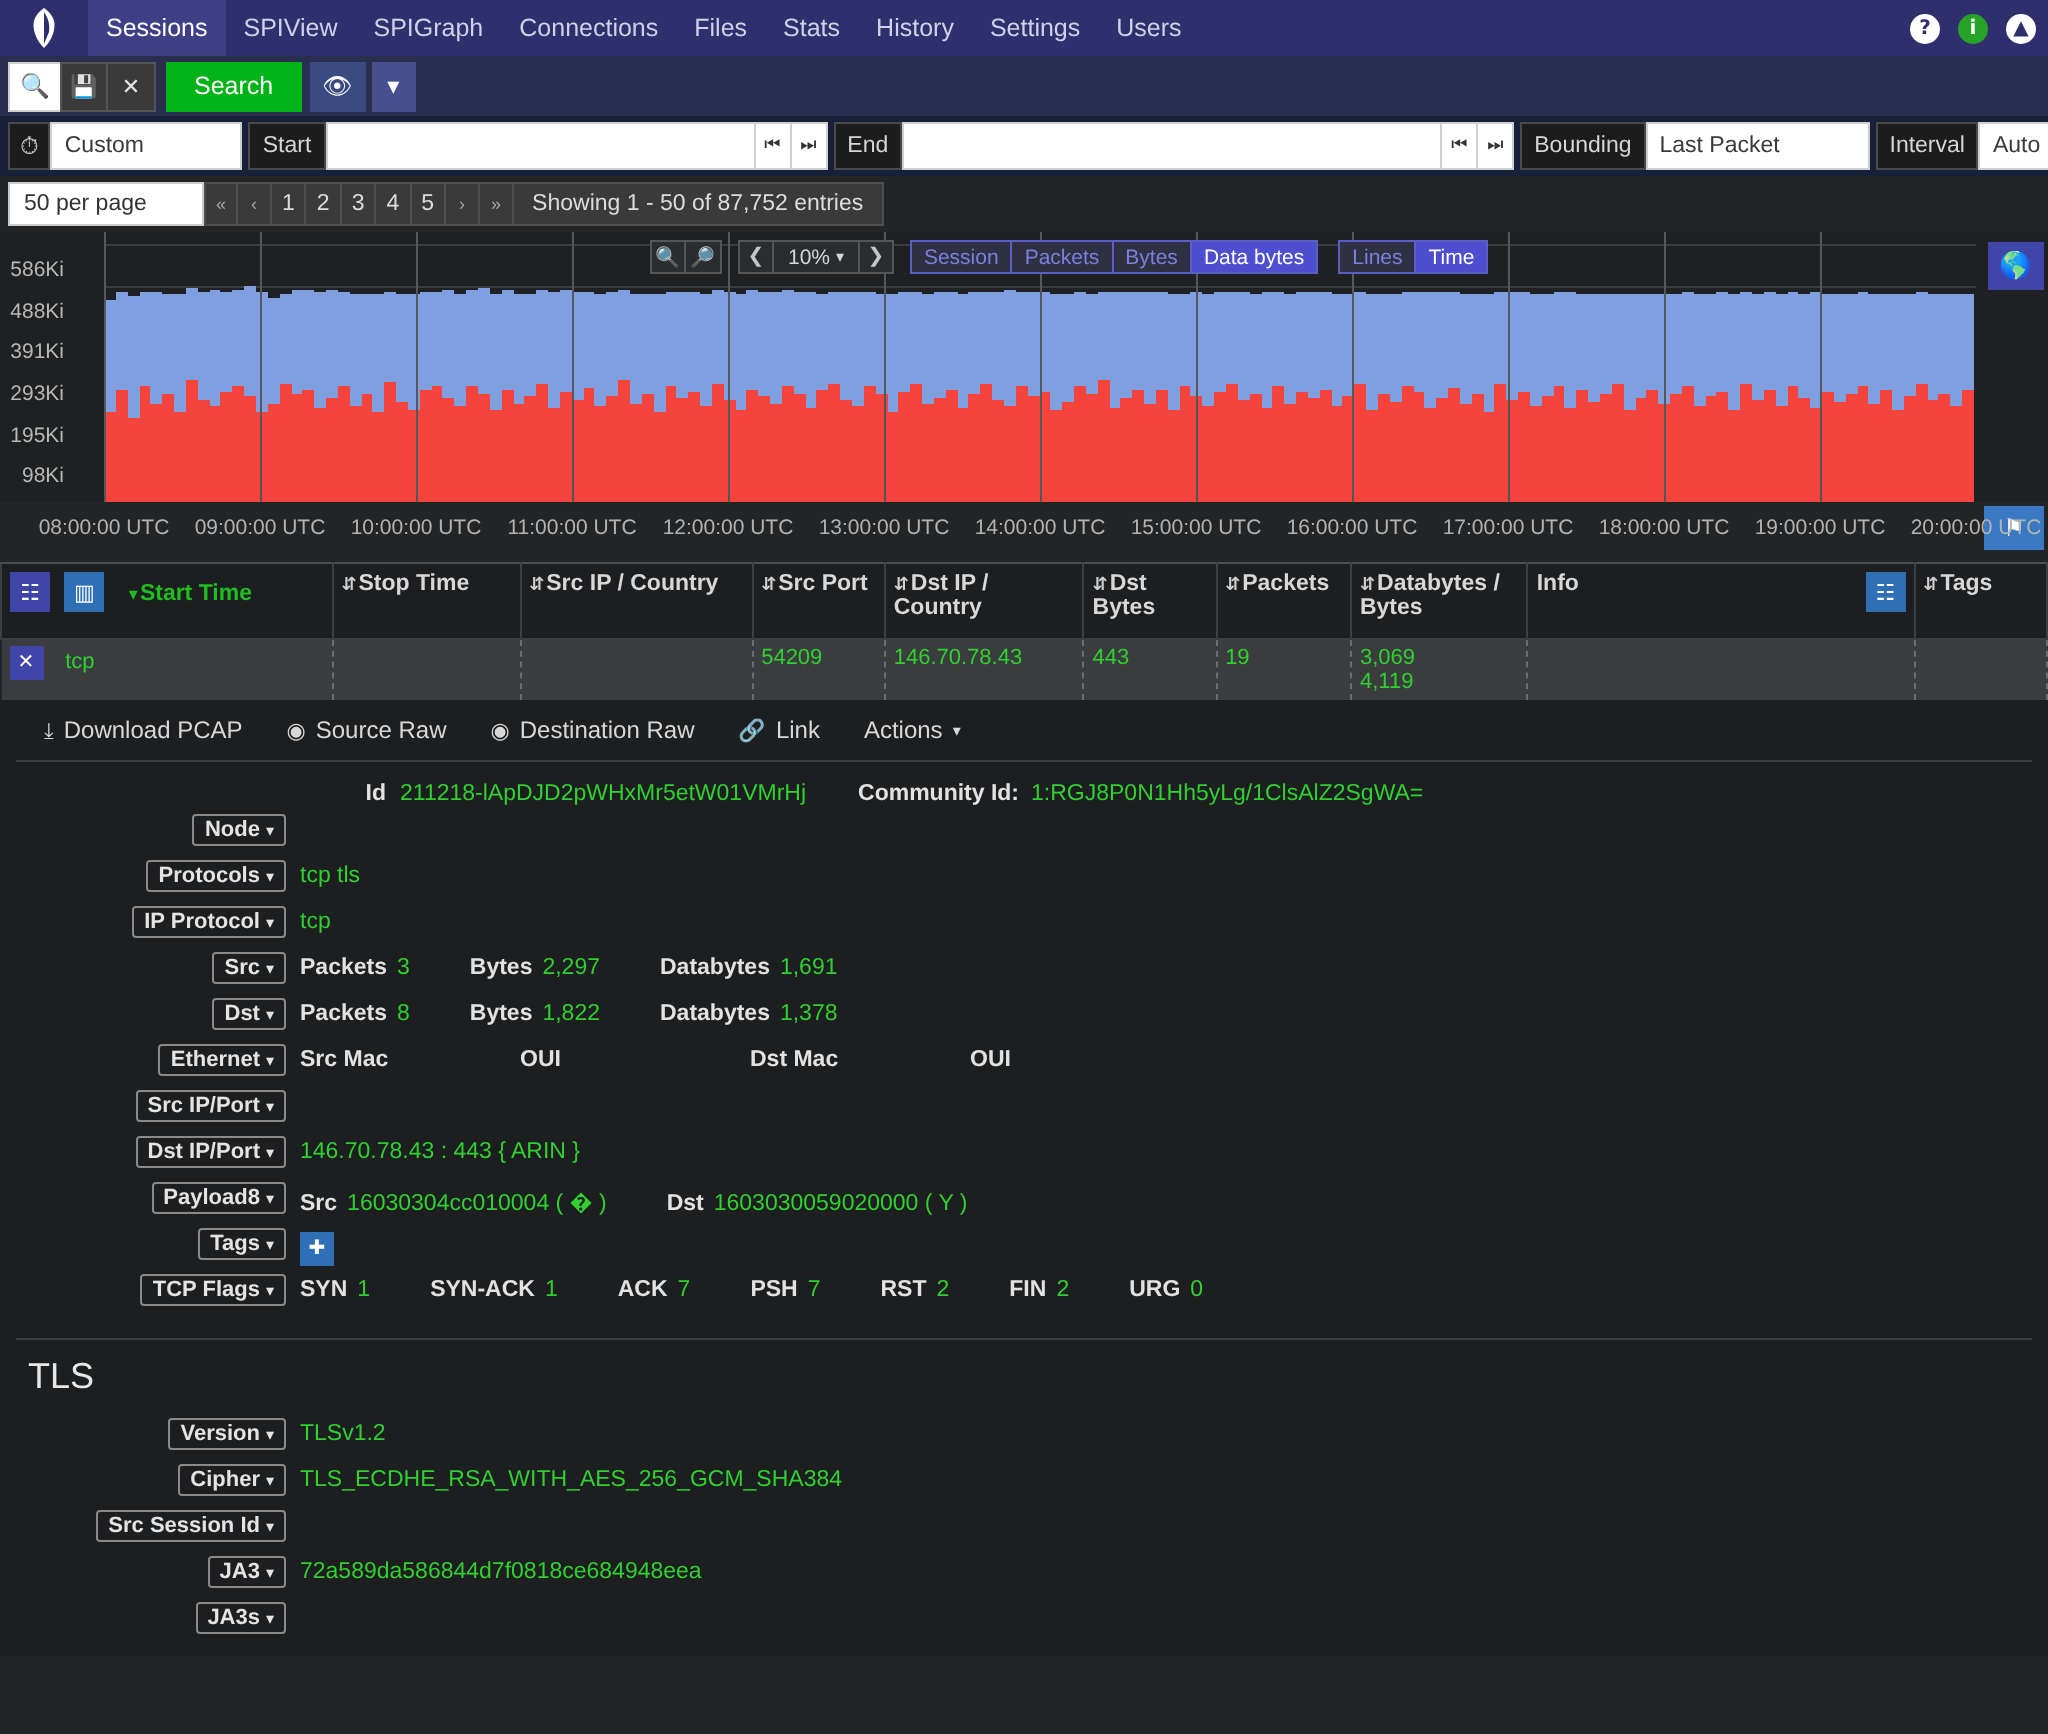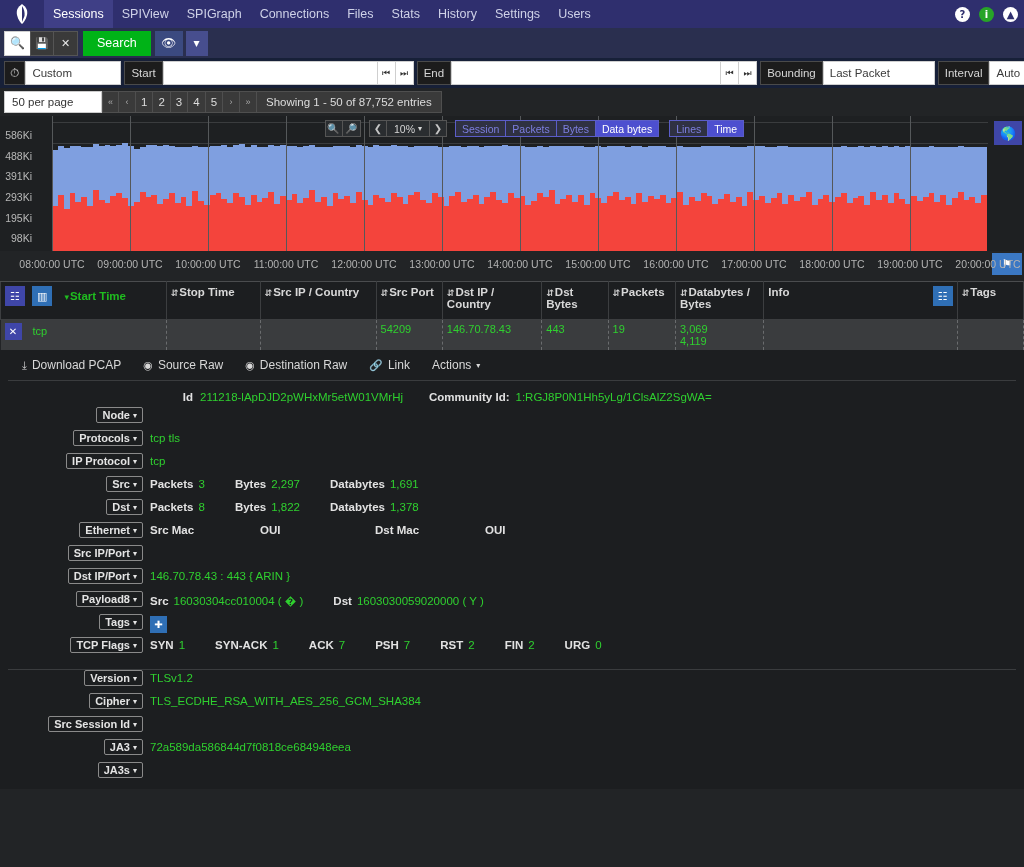--- a/index.html
+++ b/index.html
@@ -1455,20 +1455,21 @@
         <span class="sp"></span>
       <span class="k">FIN</span>
         <span>2</span>
         <span class="sp"></span>
       <span class="k">URG</span>
         <span>0</span>
     </div>
   </div>
 
   <div class="hr" style="margin-top:10px;"></div>
+  <div class="tls-title">TLS</div>
 
   <div class="frow">
     <div class="fkey">
         <span class="btnbox">
           <span>Version</span>
           <span class="caret-dn">▾</span>
         </span>
       </div>
     <div class="fval">TLSv1.2</div>
   </div>

